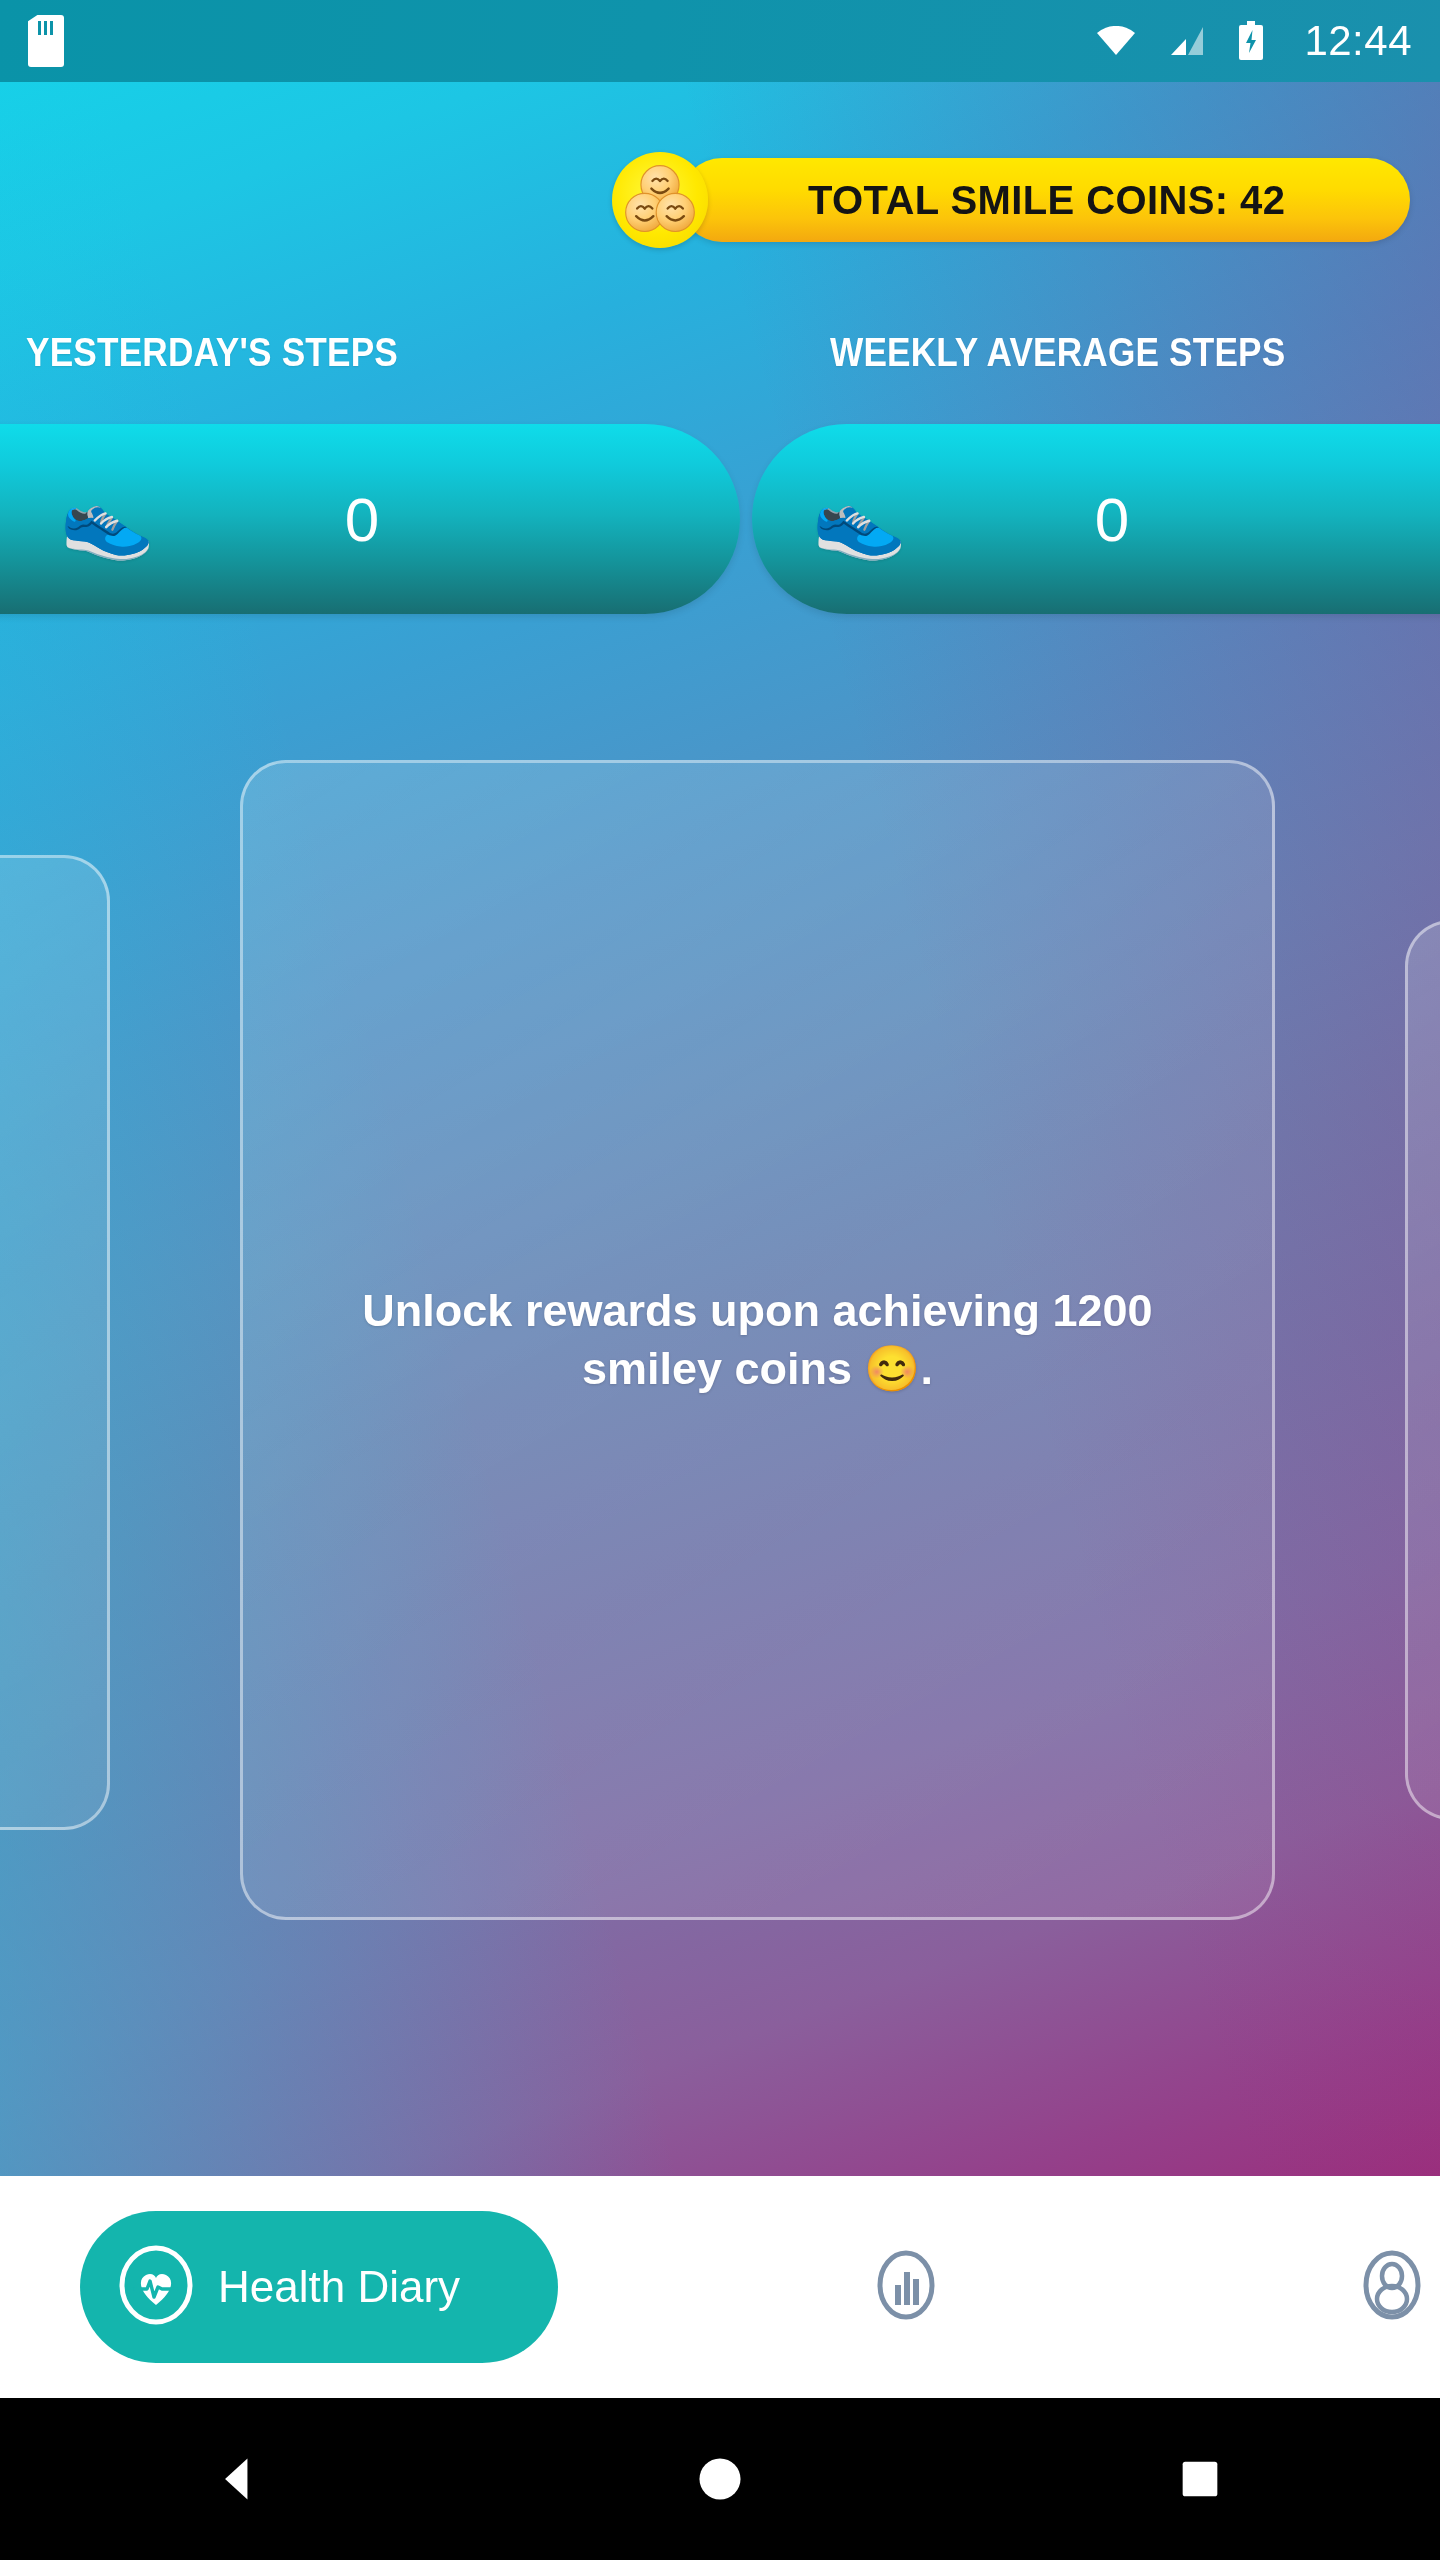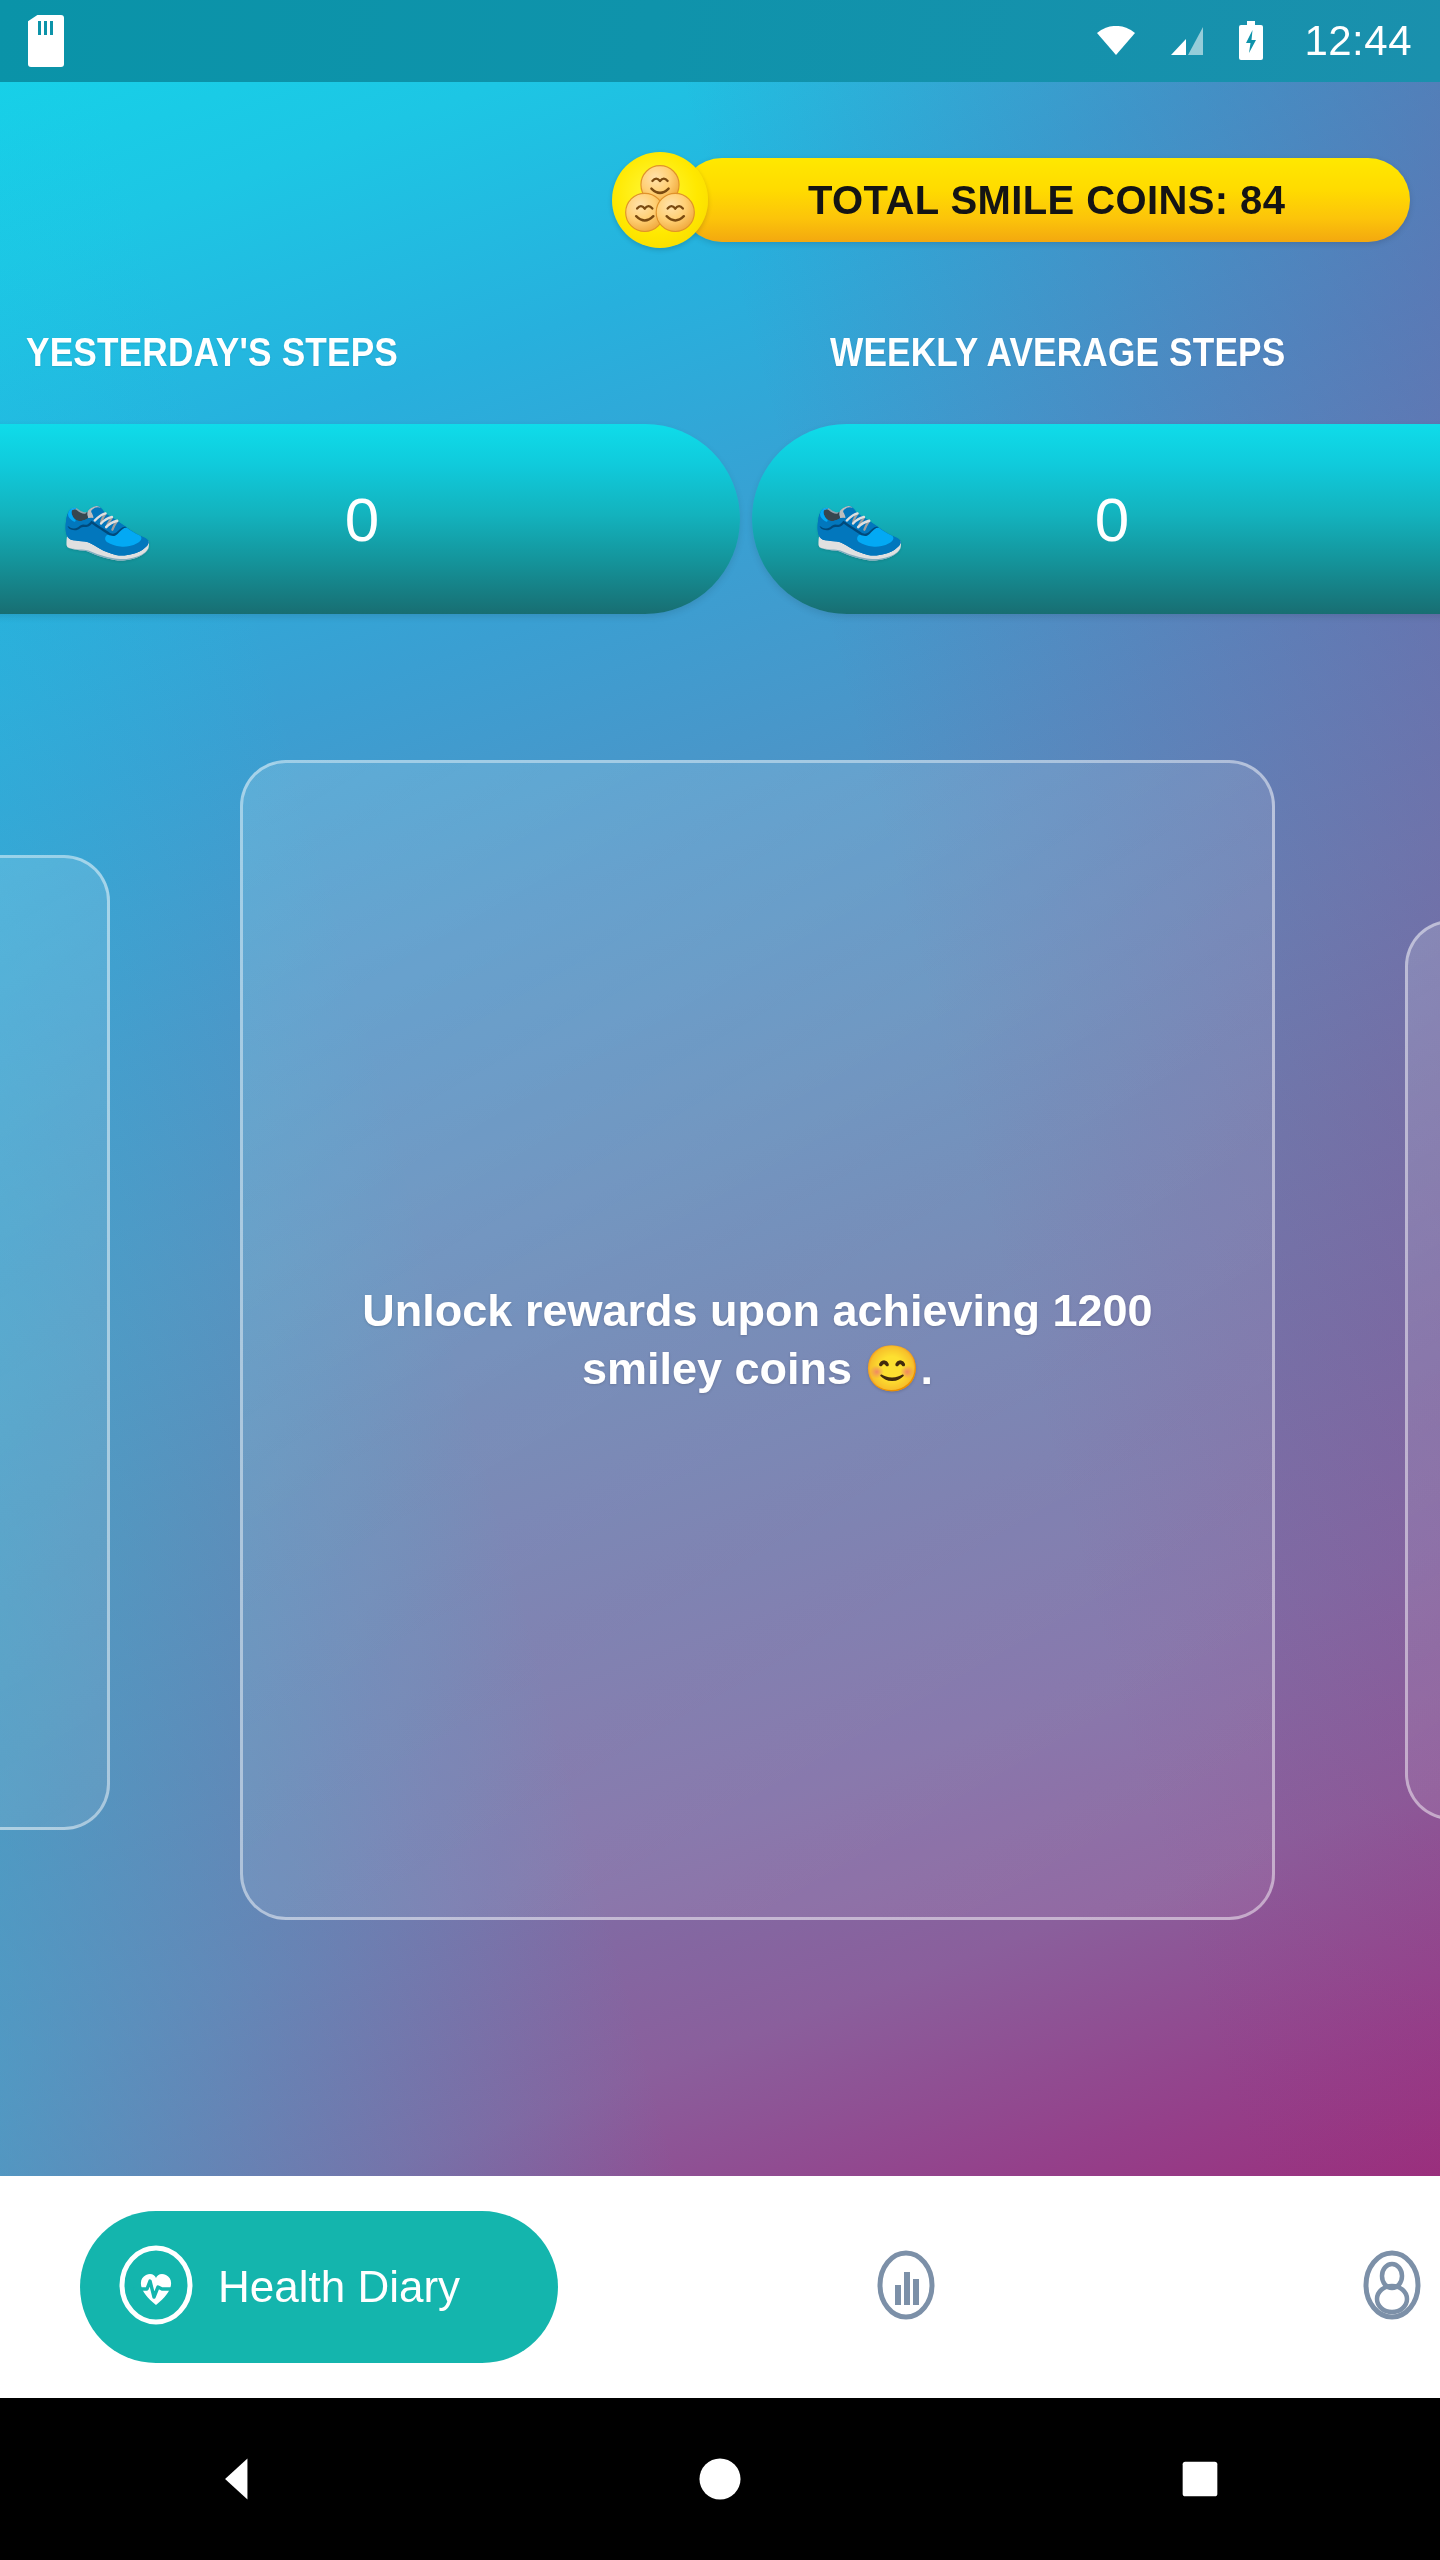--- a/index.html
+++ b/index.html
@@ -325,21 +325,21 @@
 
   <div id="glass-card-prev" class="glass-card"></div>
   <div id="glass-card-next" class="glass-card"></div>
 
   <div id="glass-card-main" class="glass-card">
     <div id="reward-text">Unlock rewards upon achieving 1200 smiley coins 😊.</div>
   </div>
 
   <div id="coins-banner">
     <div id="coins-pill">
-      <span id="coins-text">TOTAL SMILE COINS: 84</span>
+      <span id="coins-text">TOTAL SMILE COINS: 42</span>
     </div>
     <div id="coins-medallion">
       <svg viewBox="0 0 86 86" width="82" height="82" aria-hidden="true">
         <defs>
           <radialGradient id="smg" cx="38%" cy="32%" r="72%">
             <stop offset="0%" stop-color="#ffe2ab"></stop>
             <stop offset="55%" stop-color="#ffcf73"></stop>
             <stop offset="100%" stop-color="#f0a93c"></stop>
           </radialGradient>
         </defs>

